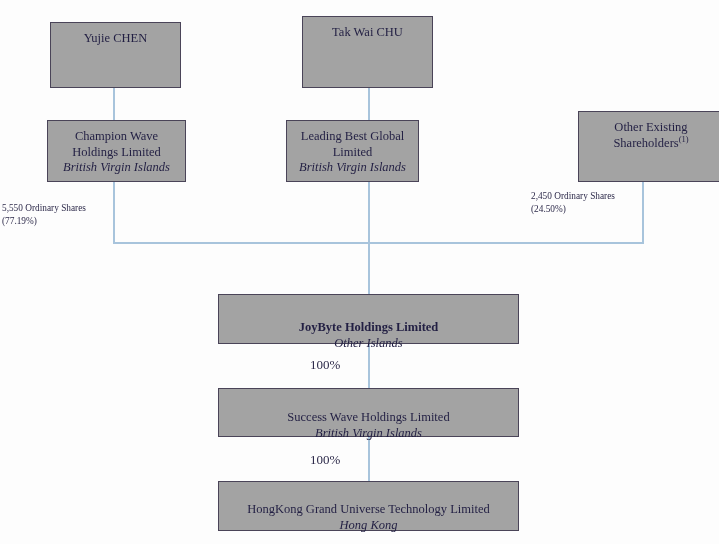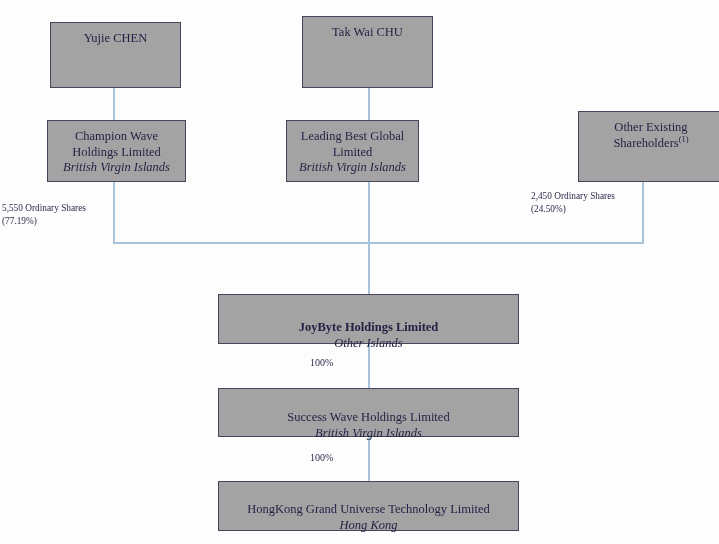--- a/index.html
+++ b/index.html
@@ -54,21 +54,21 @@
   .conn-h { height: 1.6px; }
   .edge-label {
     position: absolute;
     font-size: 9.3px;
     line-height: 1.35;
     color: #2d2a4a;
     white-space: nowrap;
   }
   .pct-label {
     position: absolute;
-    font-size: 10px;
+    font-size: 13px;
     color: #2d2a4a;
     white-space: nowrap;
   }
 </style>
 </head>
 <body>
 
 <div id="chart-canvas">
 
   <div class="conn conn-v" style="left:113px; top:88px; height:32px;"></div>

